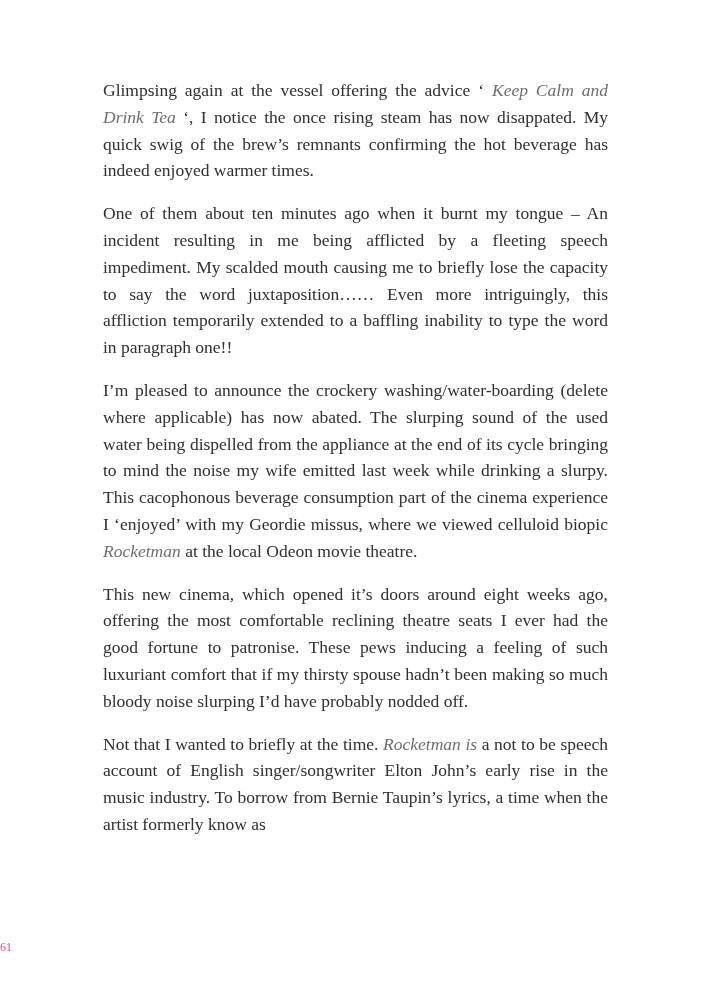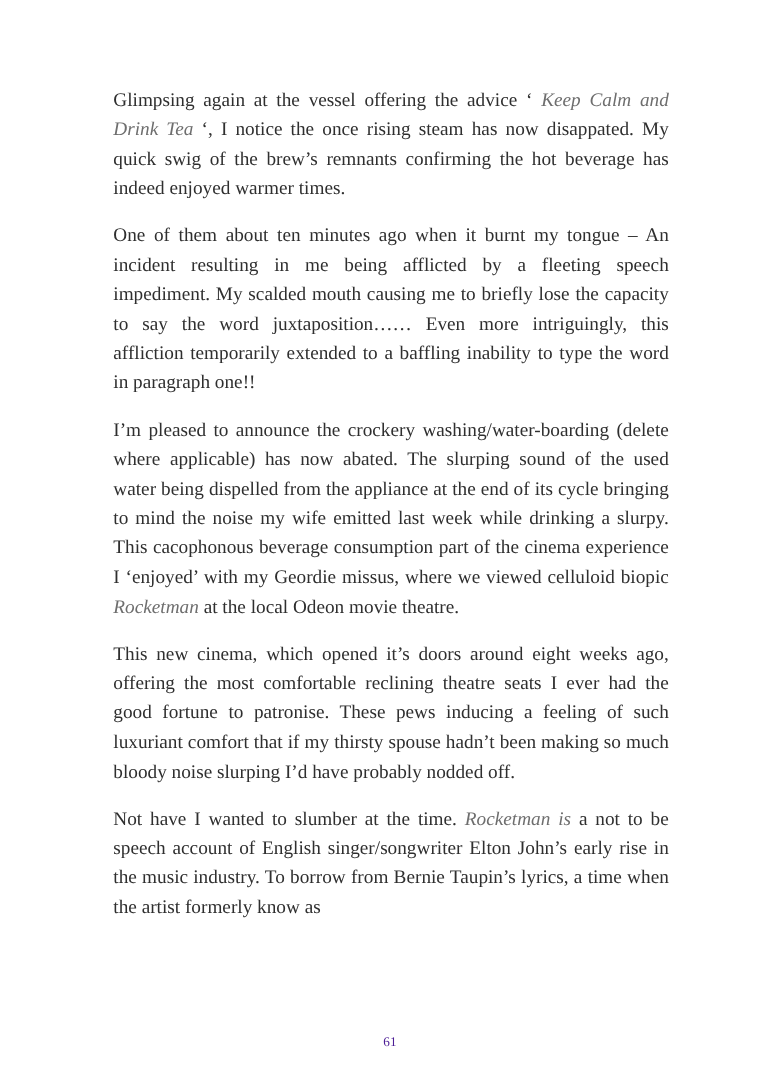--- a/index.html
+++ b/index.html
@@ -35,30 +35,29 @@
   }
   .seg-italic {
     font-style: italic;
     color: #6e6e6e;
   }
   .page-number {
     position: absolute;
     left: 0;
     right: 0;
     top: 940px;
-    text-align: center;
     font-size: 12px;
-    color: #4c1d95;
+    color: #ec4899;
   }
 </style>
 </head>
 <body>
 
 <div class="page">
   <main class="text-block">
       <p><span class="seg-normal">Glimpsing again at the vessel offering the advice ‘ </span><span class="seg-italic">Keep Calm and Drink Tea</span><span class="seg-normal"> ‘, I notice the once rising steam has now disappated. My quick swig of the brew’s remnants confirming the hot beverage has indeed enjoyed warmer times.</span></p>
       <p><span class="seg-normal">One of them about ten minutes ago when it burnt my tongue – An incident resulting in me being afflicted by a fleeting speech impediment. My scalded mouth causing me to briefly lose the capacity to say the word juxtaposition…… Even more intriguingly, this affliction temporarily extended to a baffling inability to type the word in paragraph one!!</span></p>
       <p><span class="seg-normal">I’m pleased to announce the crockery washing/water-boarding (delete where applicable) has now abated. The slurping sound of the used water being dispelled from the appliance at the end of its cycle bringing to mind the noise my wife emitted last week while drinking a slurpy. This cacophonous beverage consumption part of the cinema experience I ‘enjoyed’ with my Geordie missus, where we viewed celluloid biopic </span><span class="seg-italic">Rocketman</span><span class="seg-normal"> at the local Odeon movie theatre.</span></p>
       <p><span class="seg-normal">This new cinema, which opened it’s doors around eight weeks ago, offering the most comfortable reclining theatre seats I ever had the good fortune to patronise. These pews inducing a feeling of such luxuriant comfort that if my thirsty spouse hadn’t been making so much bloody noise slurping I’d have probably nodded off.</span></p>
-      <p><span class="seg-normal">Not have I wanted to slumber at the time. </span><span class="seg-italic">Rocketman is</span><span class="seg-normal"> a not to be speech account of English singer/songwriter Elton John’s early rise in the music industry. To borrow from Bernie Taupin’s lyrics, a time when the artist formerly know as</span></p>
+      <p><span class="seg-normal">Not that I wanted to briefly at the time. </span><span class="seg-italic">Rocketman is</span><span class="seg-normal"> a not to be speech account of English singer/songwriter Elton John’s early rise in the music industry. To borrow from Bernie Taupin’s lyrics, a time when the artist formerly know as</span></p>
     </main>
   <footer class="page-number">61</footer>
 </div>
 
 </body></html>

